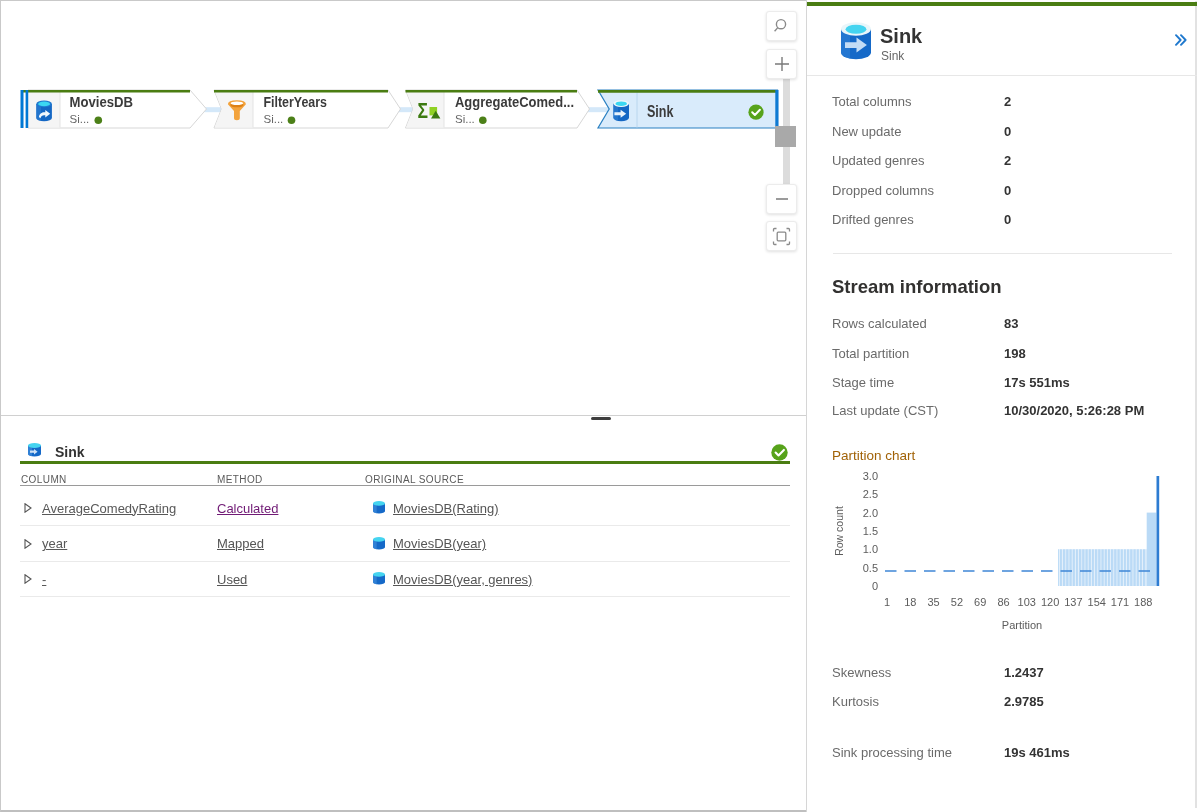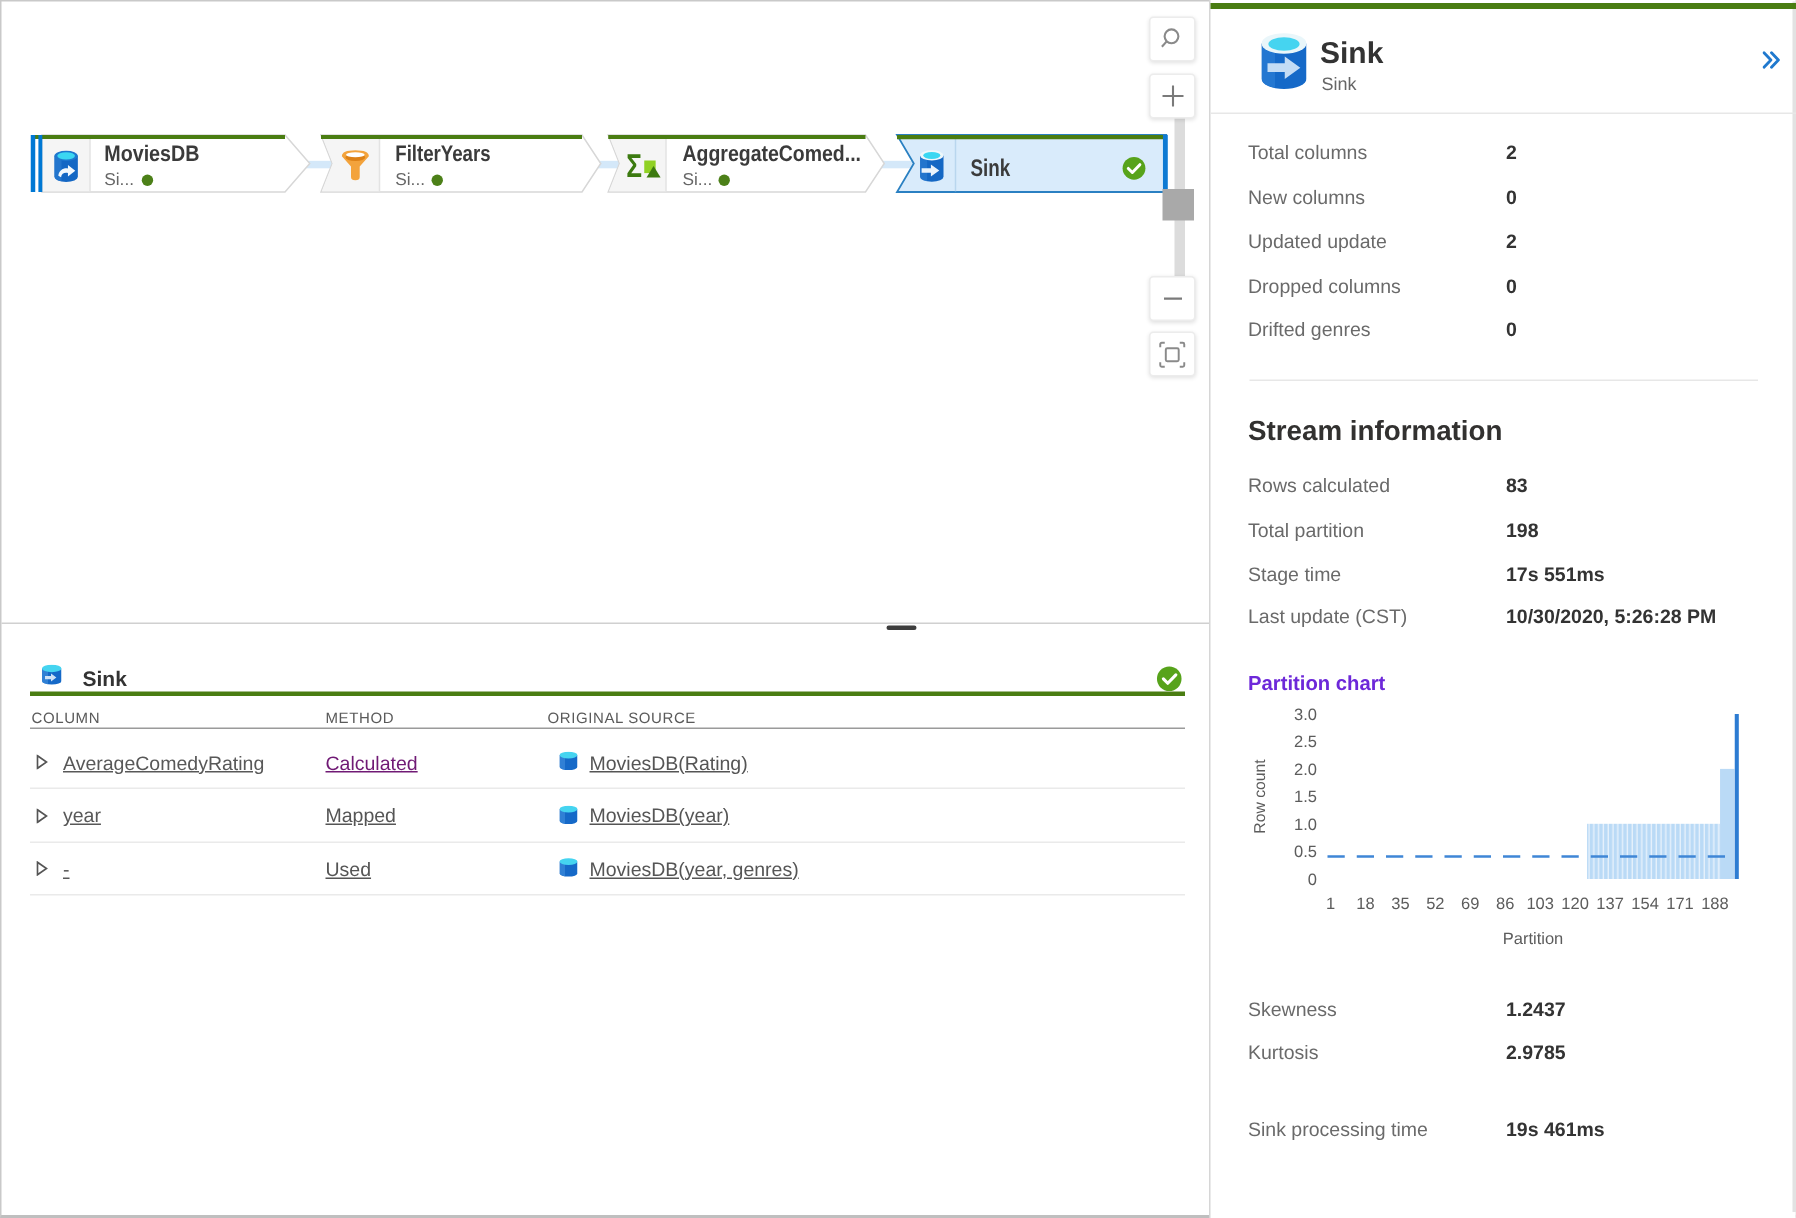--- a/index.html
+++ b/index.html
@@ -195,39 +195,39 @@
   <path d="M4,20.2 h11.5 v-4.6 l10.4,7.5 -10.4,7.5 v-4.6 h-11.5 z" fill="#c3dcf5"></path>
 </svg>
 <div class="abs" style="left:73px;top:24.5px;font-size:20px;font-weight:bold;color:#333">Sink</div>
 <div class="abs" style="left:74px;top:49px;font-size:12px;color:#666">Sink</div>
 <svg class="abs" style="left:368px;top:34px" width="12" height="12" viewBox="0 0 12 12">
   <path d="M1,1.2 l4.6,4.8 -4.6,4.8 M6,1.2 l4.6,4.8 -4.6,4.8" stroke="#2079ce" stroke-width="1.9" fill="none" stroke-linejoin="round" stroke-linecap="round"></path>
 </svg>
 <div class="rdiv" style="top:75px;left:0;width:391px"></div>
 <div class="lbl" style="top:94px">Total columns</div>
     <div class="val" style="top:94px">2</div>
-<div class="lbl" style="top:123.5px">New columns</div>
+<div class="lbl" style="top:123.5px">New update</div>
     <div class="val" style="top:123.5px">0</div>
-<div class="lbl" style="top:153px">Updated update</div>
+<div class="lbl" style="top:153px">Updated genres</div>
     <div class="val" style="top:153px">2</div>
 <div class="lbl" style="top:182.5px">Dropped columns</div>
     <div class="val" style="top:182.5px">0</div>
 <div class="lbl" style="top:212px">Drifted genres</div>
     <div class="val" style="top:212px">0</div>
 <div class="rdiv" style="top:253px"></div>
 <div class="abs" style="left:25px;top:276px;font-size:18.5px;font-weight:700;color:#323130">Stream information</div>
 <div class="lbl" style="top:316px">Rows calculated</div>
     <div class="val" style="top:316px">83</div>
 <div class="lbl" style="top:345.5px">Total partition</div>
     <div class="val" style="top:345.5px">198</div>
 <div class="lbl" style="top:375px">Stage time</div>
     <div class="val" style="top:375px">17s 551ms</div>
 <div class="lbl" style="top:402.5px">Last update (CST)</div>
     <div class="val" style="top:402.5px">10/30/2020, 5:26:28 PM</div>
-<div class="abs" style="left:25px;top:448px;font-size:13.5px;font-weight:bold;color:#6d28d9">Partition chart</div>
+<div class="abs" style="left:25px;top:448px;font-size:13.5px;font-weight:normal;color:#a16207">Partition chart</div>
 <svg class="abs" style="left:0;top:440px" width="391" height="200" viewBox="0 0 391 200">
   <defs>
     <pattern id="pbars" width="3.2" height="4" patternUnits="userSpaceOnUse">
       <rect width="3.2" height="4" fill="#badaf6"></rect>
           <rect x="2.3" width="0.9" height="4" fill="#e8f2fc"></rect>
     </pattern>
   </defs>
   <g font-size="11" fill="#5c5c5c" text-anchor="end">
     <text x="71" y="40">3.0</text>
         <text x="71" y="58.3">2.5</text>

